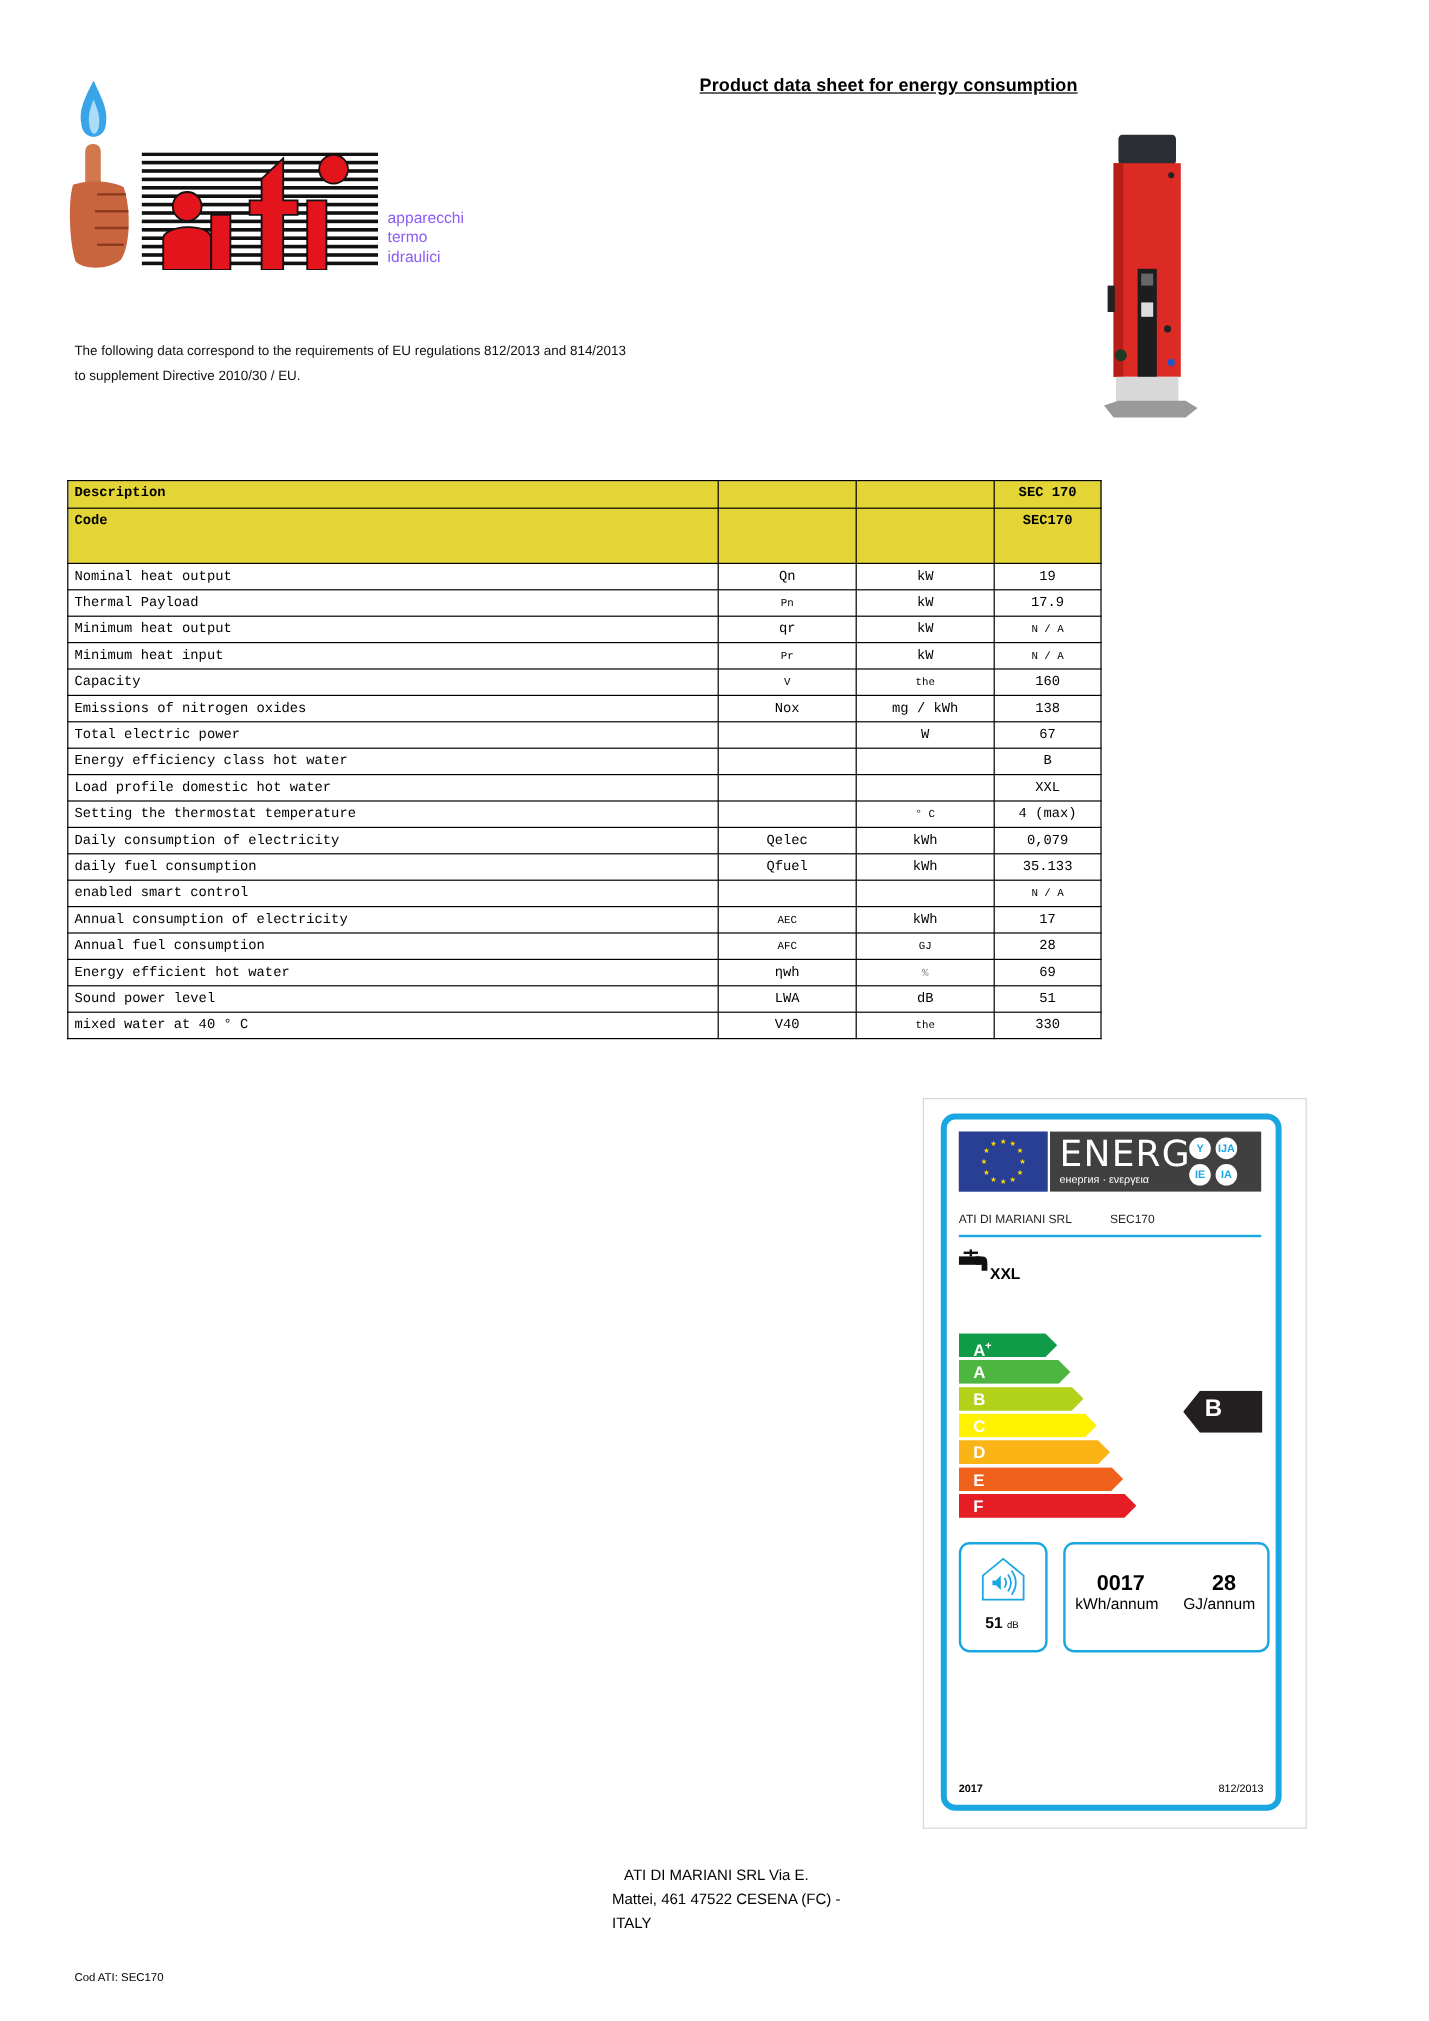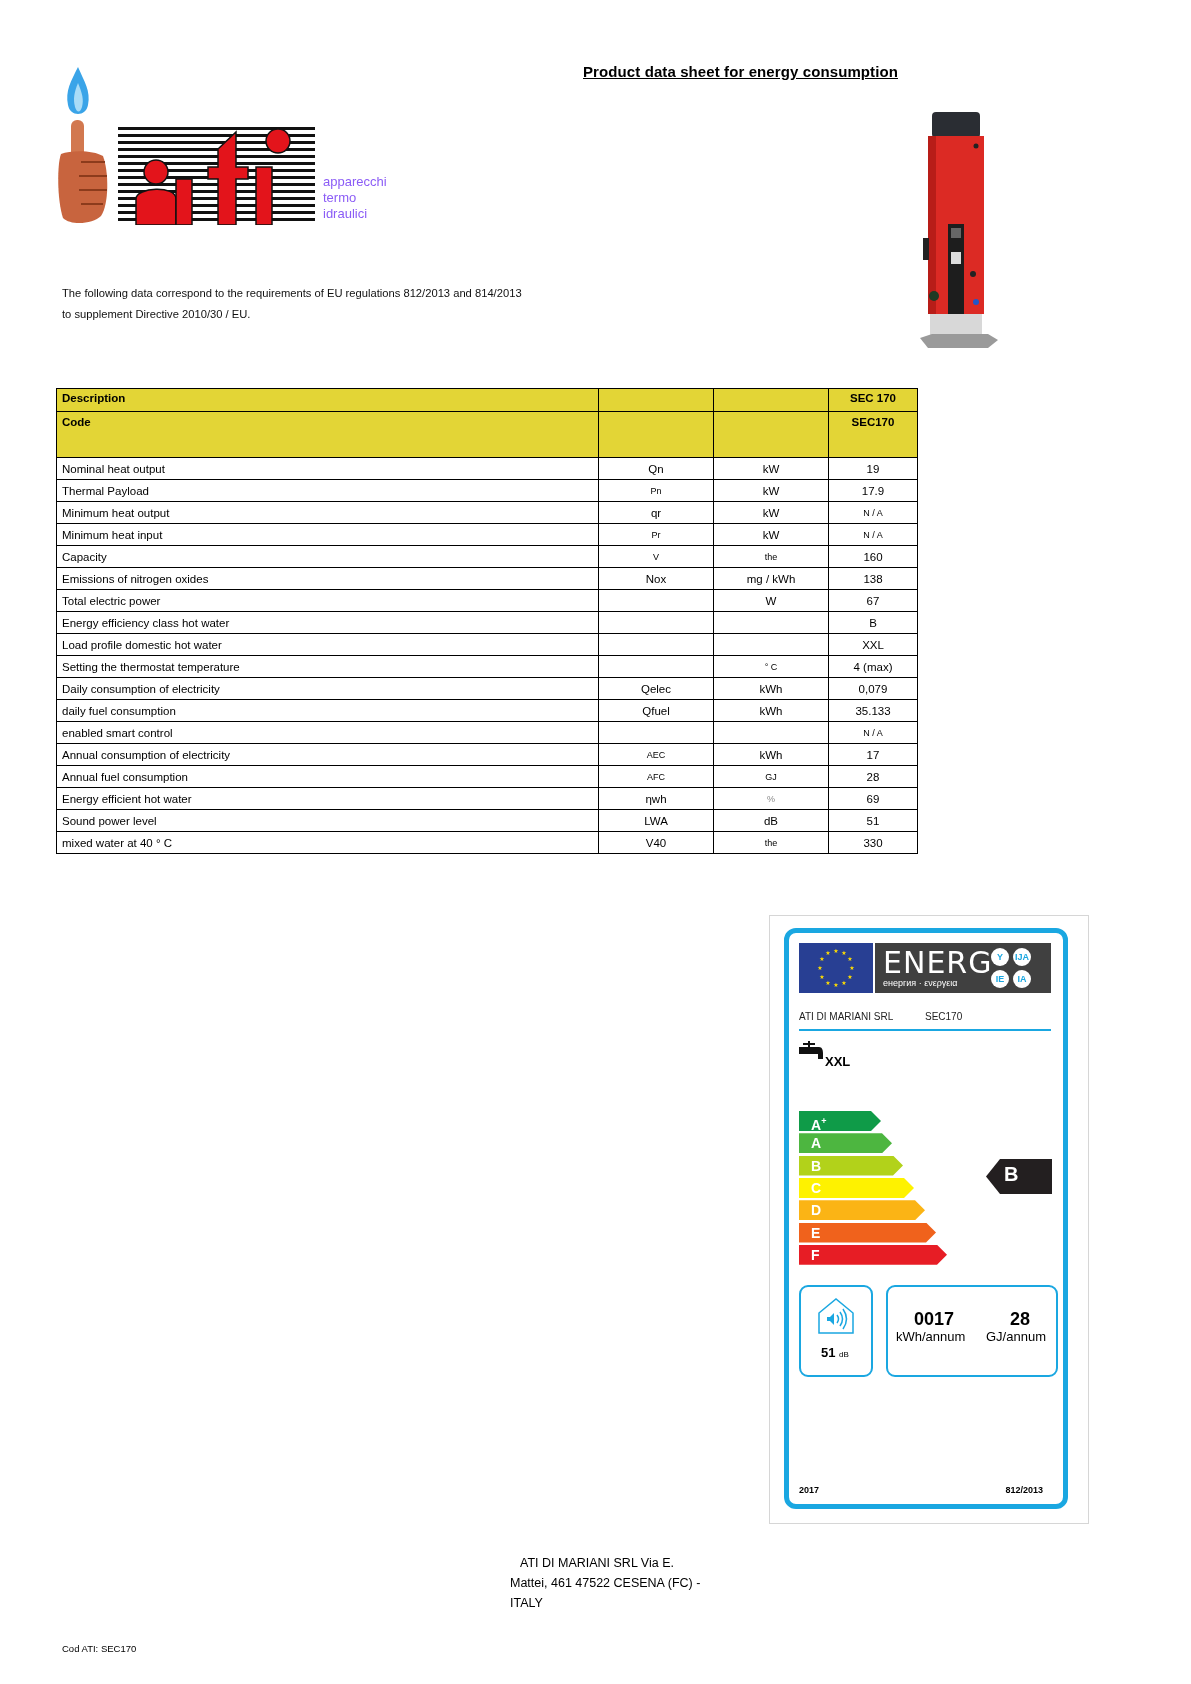--- a/index.html
+++ b/index.html
@@ -16,21 +16,21 @@
   
   #doc-title { left:583px; top:63px; font-size:15px; font-weight:bold; text-decoration:underline; letter-spacing:0.1px; }
 
   
   #product { left:918px; top:112px; width:82px; height:240px; }
 
   
   #intro { left:62px; top:283px; font-size:11.2px; line-height:21px; color:#111; }
 
   
-  #spec-table { position:absolute; left:56px; top:388px; width:862px; border-collapse:collapse; font-size:11.5px; }
+  #spec-table { position:absolute; left:56px; top:400px; width:862px; border-collapse:collapse; font-size:11.5px;font-family:Liberation Mono, monospace; }
   #spec-table td { border:1.5px solid #000; padding:0 5px; height:21px; }
   #spec-table tr.hdr td { background:#e3d536; font-weight:bold; vertical-align:top; padding-top:4px; }
   #spec-table tr.hdr1 td { height:19px; padding-top:3px; }
   #spec-table tr.hdr2 td { height:41px; }
   #spec-table td.c1 { width:531px; }
   #spec-table td.c2 { width:104px; text-align:center; }
   #spec-table td.c3 { width:104px; text-align:center; }
   #spec-table td.c4 { text-align:center; }
   .small { font-size:9px; }
   .grey { color:#888; }
@@ -55,21 +55,21 @@
   #sound-box { position:absolute; left:10px; top:352px; width:70px; height:88px; border:2.5px solid #1aa7e1; border-radius:9px; }
   #energy-box { position:absolute; left:97px; top:352px; width:168px; height:88px; border:2.5px solid #1aa7e1; border-radius:9px; }
   #house-icon { position:absolute; left:16px; top:10px; width:38px; height:38px; }
   #sound-val { position:absolute; left:20px; top:58px; font-size:13px; font-weight:bold; }
   #sound-unit { font-size:8px; font-weight:normal; }
   #kwh-val { position:absolute; left:26px; top:22px; font-size:18px; font-weight:bold; }
   #kwh-unit { position:absolute; left:8px; top:42px; font-size:13px; }
   #gj-val { position:absolute; left:122px; top:22px; font-size:18px; font-weight:bold; }
   #gj-unit { position:absolute; left:98px; top:42px; font-size:13px; }
   #label-year { position:absolute; left:10px; top:552px; font-size:9px; font-weight:bold; }
-  #label-reg { position:absolute; right:20px; top:552px; font-size:9px; font-weight:bold; }
+  #label-reg { position:absolute; right:10px; top:552px; font-size:9px; font-weight:normal; }
 
   
   #address { left:510px; top:1553px; font-size:12.5px; line-height:20px; width:240px; }
   #address .l1 { padding-left:10px; }
   #code-footer { left:62px; top:1643px; font-size:9.5px; }
 </style>
 </head>
 <body>
 
 <div id="logo" class="abs">

